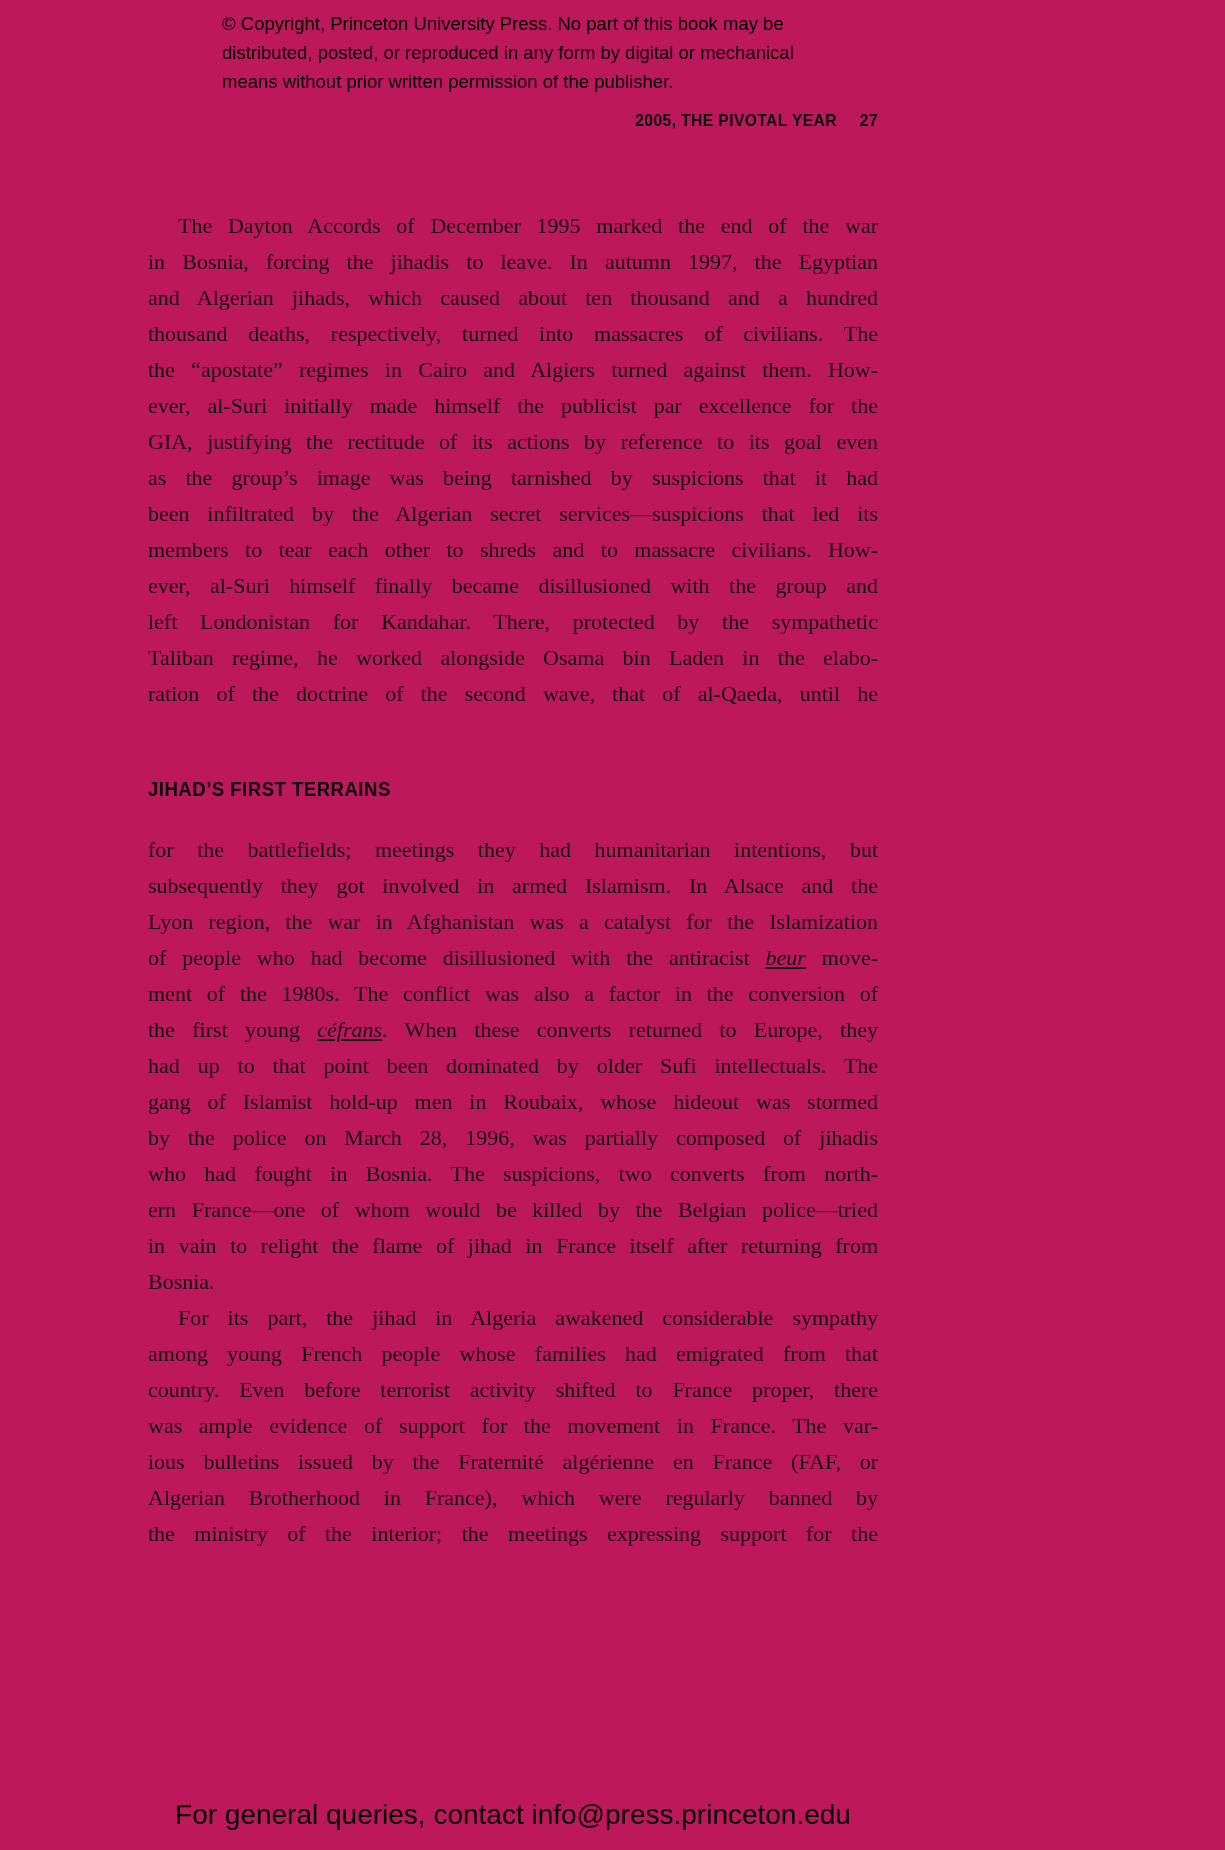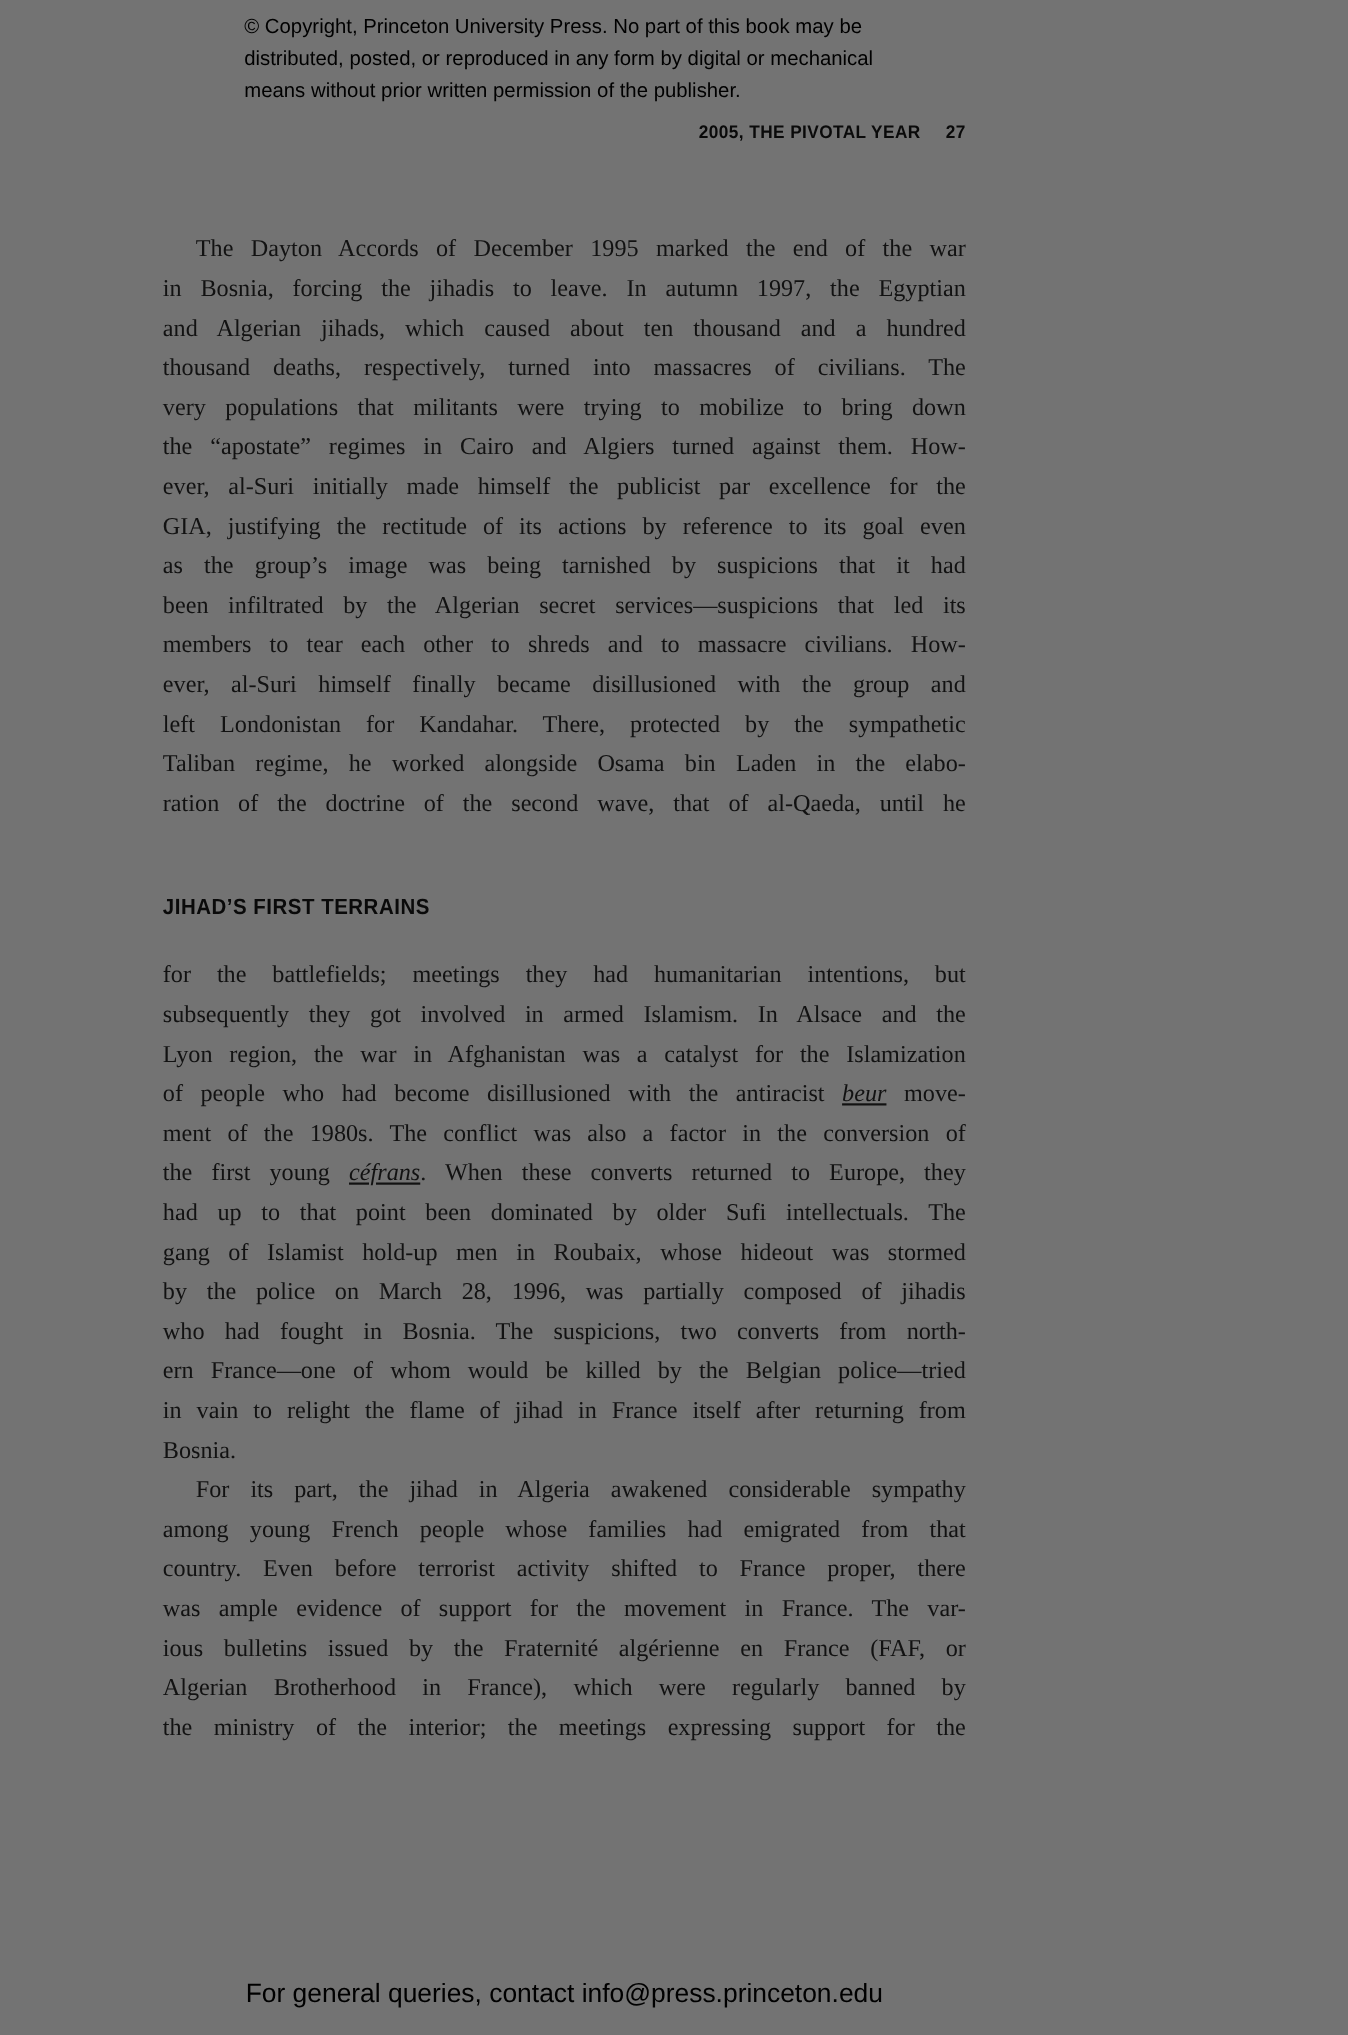--- a/index.html
+++ b/index.html
@@ -1,20 +1,20 @@
 <!DOCTYPE html>
 <html><head>
 <meta charset="utf-8">
 <style>
   html, body { margin: 0; padding: 0; background: #ffffff; }
   .page {
     position: relative;
     width: 1225px;
     height: 1850px;
-    background: #737373;
+    background: #be185d;
     overflow: hidden;
   }
   .copyright {
     position: absolute;
     left: 222px;
     top: 9px;
     font-family: "Liberation Sans", sans-serif;
     font-size: 18.5px;
     line-height: 29px;
     color: #000000;
@@ -71,21 +71,21 @@
     transform-origin: left center;
     white-space: nowrap;
   }
   .footer {
     position: absolute;
     left: 148px;
     top: 1799px;
     width: 730px;
     text-align: center;
     font-family: "Liberation Sans", sans-serif;
-    font-size: 24px;
+    font-size: 28px;
     color: #000000;
     white-space: nowrap;
   }
   i { font-style: italic; text-decoration: underline; }
 </style>
 </head>
 <body>
 
 <div class="page">
 
@@ -99,21 +99,20 @@
     <span>2005, THE PIVOTAL YEAR</span>
     <span>27</span>
   </div>
 
   <div class="body-column">
       <div class="para">
         <div class="line indent">The Dayton Accords of December 1995 marked the end of the war</div>
         <div class="line">in Bosnia, forcing the jihadis to leave. In autumn 1997, the Egyptian</div>
         <div class="line">and Algerian jihads, which caused about ten thousand and a hundred</div>
         <div class="line">thousand deaths, respectively, turned into massacres of civilians. The</div>
-        <div class="line">very populations that militants were trying to mobilize to bring down</div>
         <div class="line">the “apostate” regimes in Cairo and Algiers turned against them. How-</div>
         <div class="line">ever, al-Suri initially made himself the publicist par excellence for the</div>
         <div class="line">GIA, justifying the rectitude of its actions by reference to its goal even</div>
         <div class="line">as the group’s image was being tarnished by suspicions that it had</div>
         <div class="line">been infiltrated by the Algerian secret services—suspicions that led its</div>
         <div class="line">members to tear each other to shreds and to massacre civilians. How-</div>
         <div class="line">ever, al-Suri himself finally became disillusioned with the group and</div>
         <div class="line">left Londonistan for Kandahar. There, protected by the sympathetic</div>
         <div class="line">Taliban regime, he worked alongside Osama bin Laden in the elabo-</div>
         <div class="line">ration of the doctrine of the second wave, that of al-Qaeda, until he</div>

